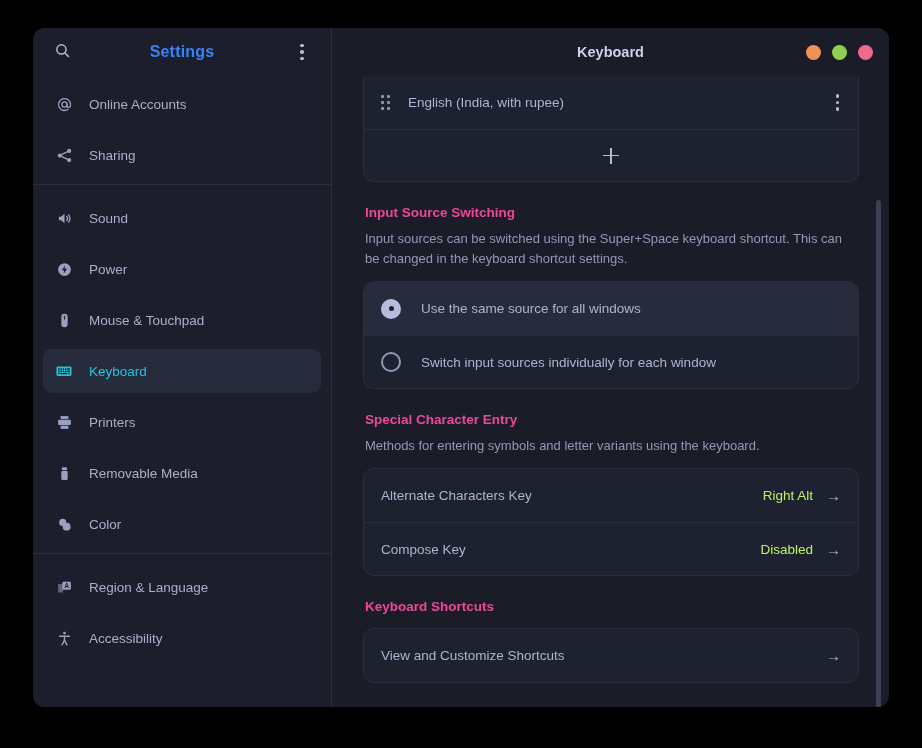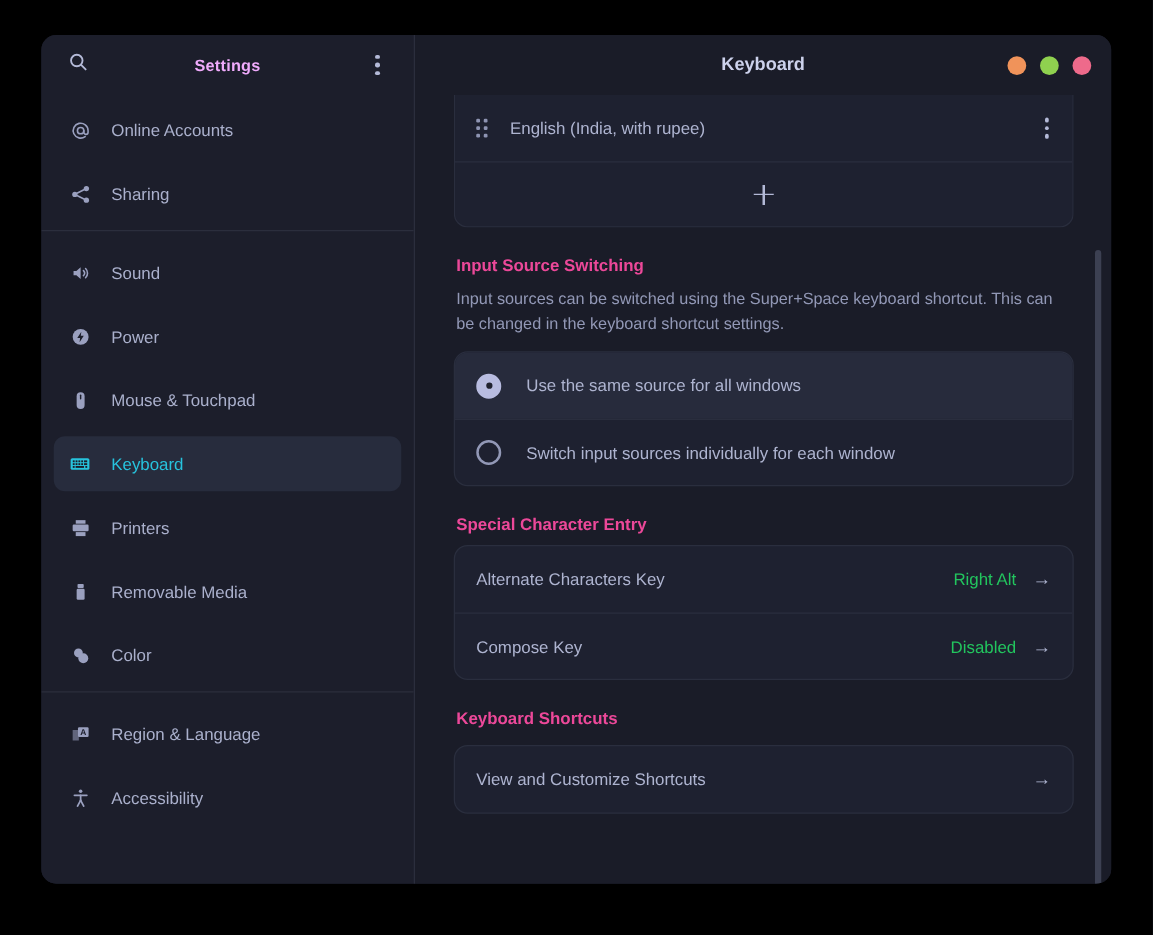--- a/index.html
+++ b/index.html
@@ -39,23 +39,23 @@
     flex: 0 0 48px;
     display: flex;
     align-items: center;
     padding: 0 14px;
     position: relative;
   }
   .sb-title {
     position: absolute;
     left: 0; right: 0;
     text-align: center;
-    font-size: 13px;
+    font-size: 16px;
     font-weight: bold;
-    color: #f0abfc;
+    color: #3b82f6;
     letter-spacing: .2px;
   }
   .hdr-btn {
     width: 30px; height: 30px;
     display: flex; align-items: center; justify-content: center;
     border-radius: 6px;
     z-index: 2;
   }
   .hdr-btn.right { margin-left: auto; }
 
@@ -207,21 +207,21 @@
     background: #b8bce0;
     border-color: #b8bce0;
   }
   .radio.checked::after {
     content: "";
     width: 5px; height: 5px;
     border-radius: 50%;
     background: #20222f;
   }
 
-  .row-value { margin-left: auto; color: #22c55e; font-size: 13.5px; }
+  .row-value { margin-left: auto; color: #bef264; font-size: 13.5px; }
   .arrow {
     margin-left: 13px;
     color: #b3b9d6;
     font-size: 15px;
     line-height: 1;
     display: inline-block;
   }
   .arrow-only { margin-left: auto; }
 
   .scrollbar-track {
@@ -453,20 +453,21 @@
           <span class="radio checked"></span>
           <span>Use the same source for all windows</span>
         </div>
         <div class="row">
           <span class="radio"></span>
           <span>Switch input sources individually for each window</span>
         </div>
       </div>
 
       <div class="section-title">Special Character Entry</div>
+      <div class="section-desc">Methods for entering symbols and letter variants using the keyboard.</div>
 
       <div class="card">
         <div class="row">
           <span>Alternate Characters Key</span>
           <span class="row-value">Right Alt</span>
           <span class="arrow">→</span>
         </div>
         <div class="row">
           <span>Compose Key</span>
           <span class="row-value">Disabled</span>

